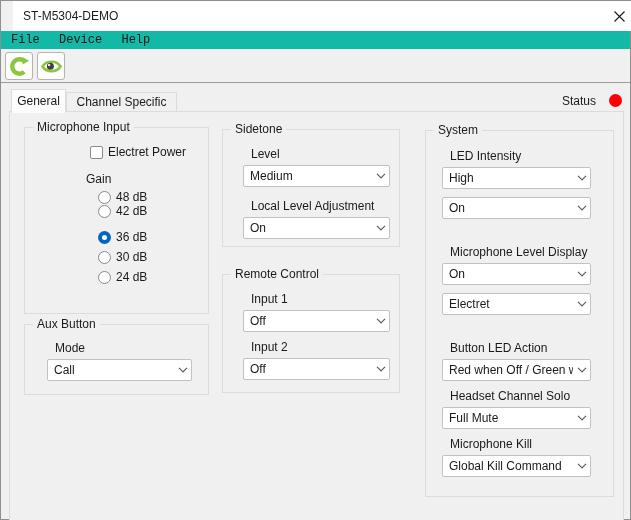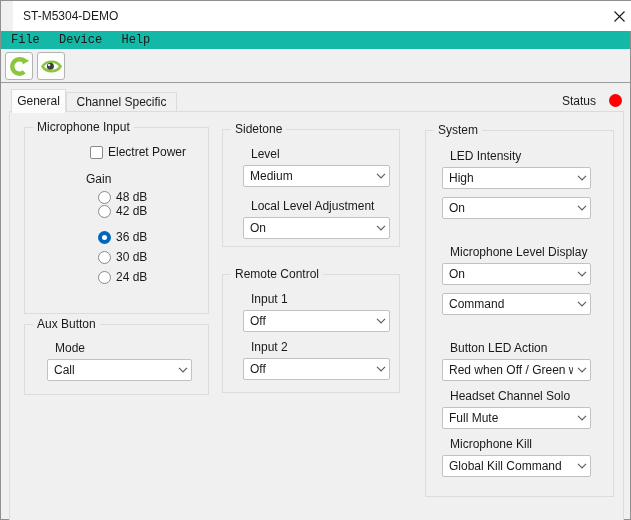--- a/index.html
+++ b/index.html
@@ -273,21 +273,21 @@
         <div class="combo">
           <span class="combo-value">On</span>
           <svg class="chev" width="10" height="6" viewBox="0 0 10 6">
               <path d="M1 0.8 L5 4.8 L9 0.8" fill="none" stroke="#5f5f5f" stroke-width="1.2"></path>
             </svg>
         </div>
       </div>
 
       <div class="field" style="left:16px; top:162px; width:149px;">
         <div class="combo">
-          <span class="combo-value">Command</span>
+          <span class="combo-value">Electret</span>
           <svg class="chev" width="10" height="6" viewBox="0 0 10 6">
               <path d="M1 0.8 L5 4.8 L9 0.8" fill="none" stroke="#5f5f5f" stroke-width="1.2"></path>
             </svg>
         </div>
       </div>
 
       <div class="field" style="left:16px; top:210px; width:149px;">
         <span class="field-label">Button LED Action</span>
         <div class="combo">
           <span class="combo-value">Red when Off / Green whe</span>

